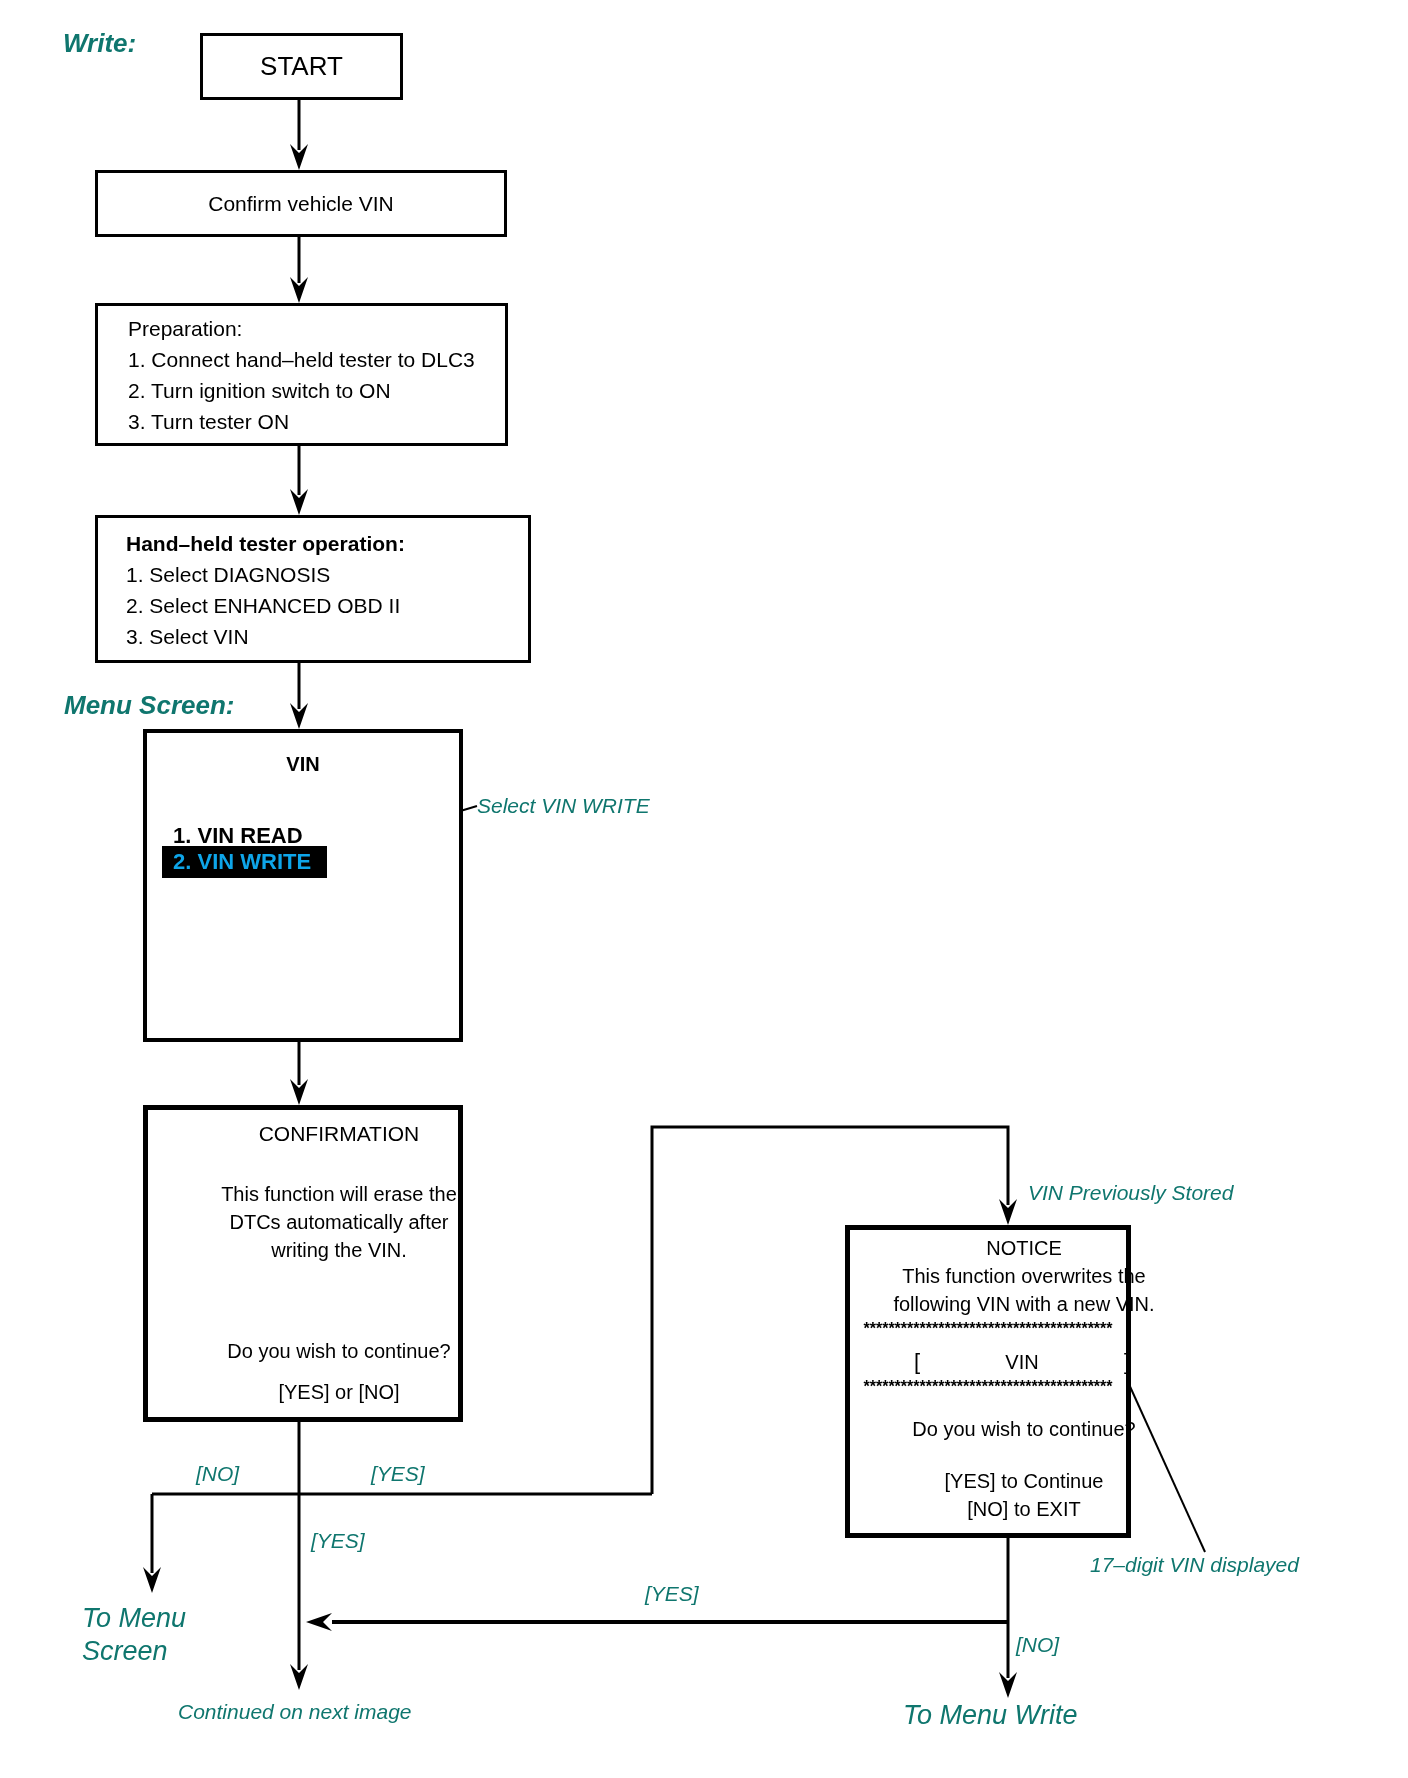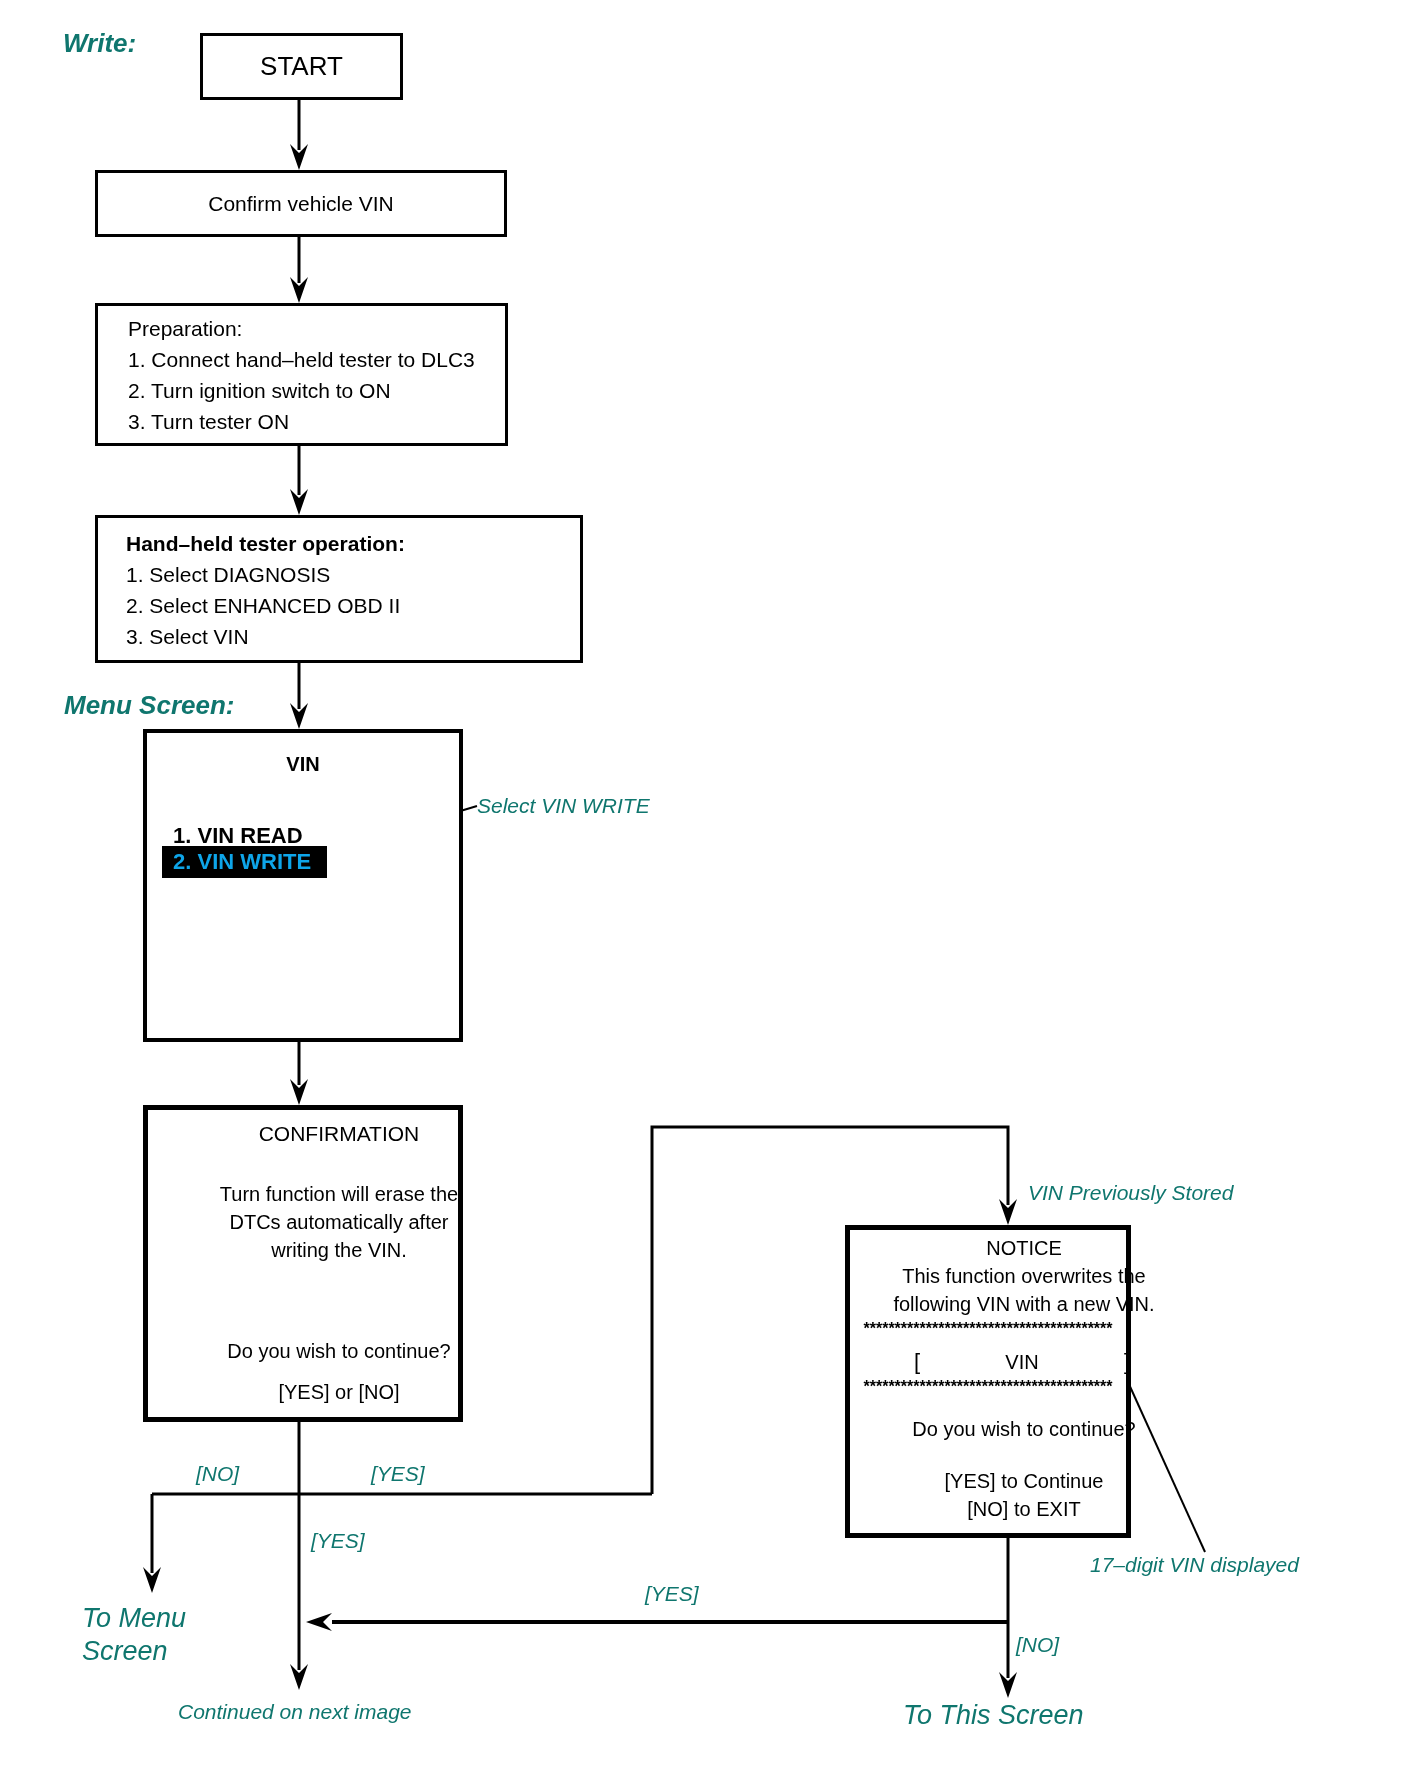--- a/index.html
+++ b/index.html
@@ -124,40 +124,40 @@
 
   <div class="box" style="left:95px; top:303px; width:413px; height:143px;">
     <div class="listbox-text" style="padding:7px 0 0 30px;">
       <div>Preparation:</div>
       <div>1. Connect hand–held tester to DLC3</div>
       <div>2. Turn ignition switch to ON</div>
       <div>3. Turn tester ON</div>
     </div>
   </div>
 
-  <div class="box" style="left:95px; top:515px; width:488px; height:148px;">
+  <div class="box" style="left:95px; top:515px; width:436px; height:148px;">
     <div class="listbox-text" style="padding:10px 0 0 28px;">
       <div class="bold">Hand–held tester operation:</div>
       <div>1. Select DIAGNOSIS</div>
       <div>2. Select ENHANCED OBD II</div>
       <div>3. Select VIN</div>
     </div>
   </div>
 
   <div class="box thick4" style="left:143px; top:729px; width:320px; height:313px;">
     <div class="abs tcenter bold" style="top:20px; font-size:20px;">VIN</div>
     <div class="abs bold" style="left:26px; top:90px; font-size:22px;">1. VIN READ</div>
     <div class="abs menu-highlight" style="left:15px; top:113px; width:165px; height:32px; line-height:32px;">
       <span class="bold" style="padding-left:11px; font-size:22px;">2. VIN WRITE</span>
     </div>
   </div>
 
   <div class="box thick5" style="left:143px; top:1105px; width:320px; height:317px;">
     <div class="abs tcenter screen-line" style="top:12px; font-size:21px;">CONFIRMATION</div>
-    <div class="abs tcenter screen-line" style="top:73px;">Turn function will erase the</div>
+    <div class="abs tcenter screen-line" style="top:73px;">This function will erase the</div>
     <div class="abs tcenter screen-line" style="top:101px;">DTCs automatically after</div>
     <div class="abs tcenter screen-line" style="top:129px;">writing the VIN.</div>
     <div class="abs tcenter screen-line" style="top:230px;">Do you wish to continue?</div>
     <div class="abs tcenter screen-line" style="top:271px;">[YES] or [NO]</div>
   </div>
 
   <div class="box thick5" style="left:845px; top:1225px; width:286px; height:313px;">
     <div class="abs tcenter screen-line" style="top:7px;">NOTICE</div>
     <div class="abs tcenter screen-line" style="top:35px;">This function overwrites the</div>
     <div class="abs tcenter screen-line" style="top:63px;">following VIN with a new VIN.</div>
@@ -185,15 +185,15 @@
   <div class="lbl" style="left:645px; top:1582px;">[YES]</div>
   <div class="lbl" style="left:1016px; top:1633px;">[NO]</div>
 
   <div class="lbl big" style="left:82px; top:1602px; line-height:33px;">
     <div>To Menu</div>
     <div>Screen</div>
   </div>
 
   <div class="lbl" style="left:178px; top:1700px;">Continued on next image</div>
 
-  <div class="lbl big" style="left:903px; top:1700px;">To This Screen</div>
+  <div class="lbl big" style="left:903px; top:1700px;">To Menu Write</div>
 
 </div>
 
 </body></html>

